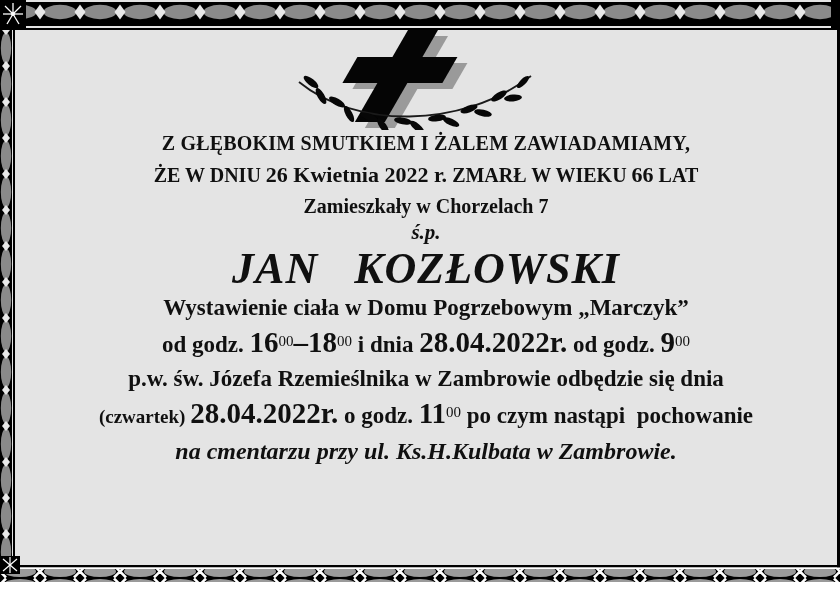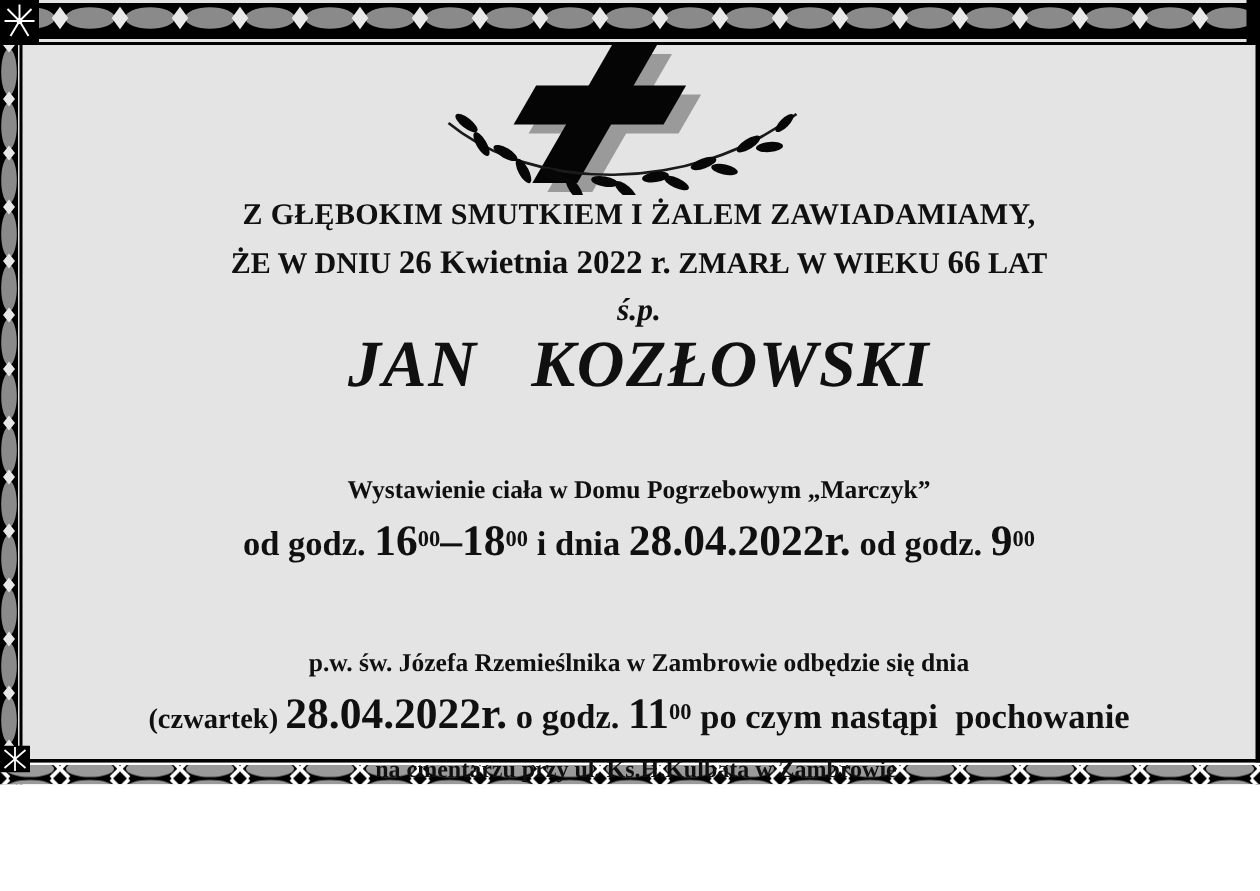--- a/index.html
+++ b/index.html
@@ -1,35 +1,35 @@
 <!DOCTYPE html>
 <html><head>
 <meta charset="utf-8">
 <style>
   html,body{margin:0;padding:0;background:#fff;}
-  .page{position:relative;width:840px;height:523px;background:#e4e4e4;overflow:hidden;
+  .page{position:relative;width:840px;height:582px;background:#e4e4e4;overflow:hidden;
         font-family:"Liberation Serif","DejaVu Serif",serif;color:#101010;}
   .abs{position:absolute;}
   .content{position:absolute;top:129px;left:26px;right:14px;text-align:center;font-weight:bold;}
   .ln{white-space:nowrap;}
   .l1{font-size:20px;line-height:28px;letter-spacing:.2px;}
   .l2{font-size:20px;line-height:36px;}
   .l3{font-size:20px;line-height:27px;}
   .lsp{font-size:21px;line-height:25px;font-style:italic;}
   .lname{font-size:44px;line-height:47px;font-style:italic;letter-spacing:1px;}
-  .lbody{font-size:17px;line-height:31px;margin-top:45px;}
+  .lbody{font-size:23px;line-height:31px;}
   .l7{font-size:23px;line-height:35px;}
   .l8{font-size:23px;line-height:37px;}
   .l11{font-size:23px;line-height:37px;}
-  .l12{font-size:16px;line-height:32px;}
+  .l12{font-size:24px;line-height:32px;font-style:italic;}
   .lfoot{font-size:12.5px;line-height:17px;}
   .big{font-size:29px;}
   .bigit{font-size:22px;}
   .small{font-size:19px;}
-  sup{font-size:15px;font-weight:bold;vertical-align:6px;letter-spacing:0;}
+  sup{font-size:15px;font-weight:normal;vertical-align:6px;letter-spacing:0;}
   .l8 .big sup, .l11 .big sup{font-size:15px;}
   svg{display:block;}
 </style>
 </head>
 <body>
 
 <div class="page">
 
   <div class="abs" style="top:0;left:0;">
     <svg width="840" height="32">
@@ -145,20 +145,21 @@
           <ellipse cx="228" cy="68" rx="9" ry="3.4" transform="rotate(-5 228 68)"></ellipse>
           <ellipse cx="238" cy="52" rx="8" ry="3" transform="rotate(-45 238 52)"></ellipse>
         </g>
       </g>
     </svg>
   </div>
 
   <div class="content">
     <div class="ln l1">Z GŁĘBOKIM SMUTKIEM I ŻALEM ZAWIADAMIAMY,</div>
     <div class="ln l2"><span>ŻE W DNIU </span><span class="bigit">26 Kwietnia 2022 r.</span><span>  ZMARŁ W WIEKU </span><span class="bigit">66</span><span> LAT</span></div>
+    <div class="ln l3">Zamieszkały w Chorzelach 7</div>
     <div class="ln lsp">ś.p.</div>
     <div class="ln lname">JAN&nbsp;&nbsp;&nbsp;KOZŁOWSKI</div>
     <div class="ln lbody">Wystawienie ciała w Domu Pogrzebowym „Marczyk”</div>
     <div class="ln l8"><span>od godz. </span><span class="big"><span>16</span><sup>00</sup><span>–</span><span>18</span><sup>00</sup></span><span> i dnia </span><span class="big">28.04.2022r.</span><span> od godz. </span><span class="big"><span>9</span><sup>00</sup></span></div>
     <div class="ln lbody">p.w. św. Józefa Rzemieślnika w Zambrowie odbędzie się dnia</div>
     <div class="ln l11"><span class="small">(czwartek) </span><span class="big">28.04.2022r.</span><span> o godz. </span><span class="big"><span>11</span><sup>00</sup></span><span> po czym nastąpi&nbsp; pochowanie</span></div>
     <div class="ln l12">na cmentarzu przy ul. Ks.H.Kulbata w Zambrowie.</div>
   </div>
 
 </div>

